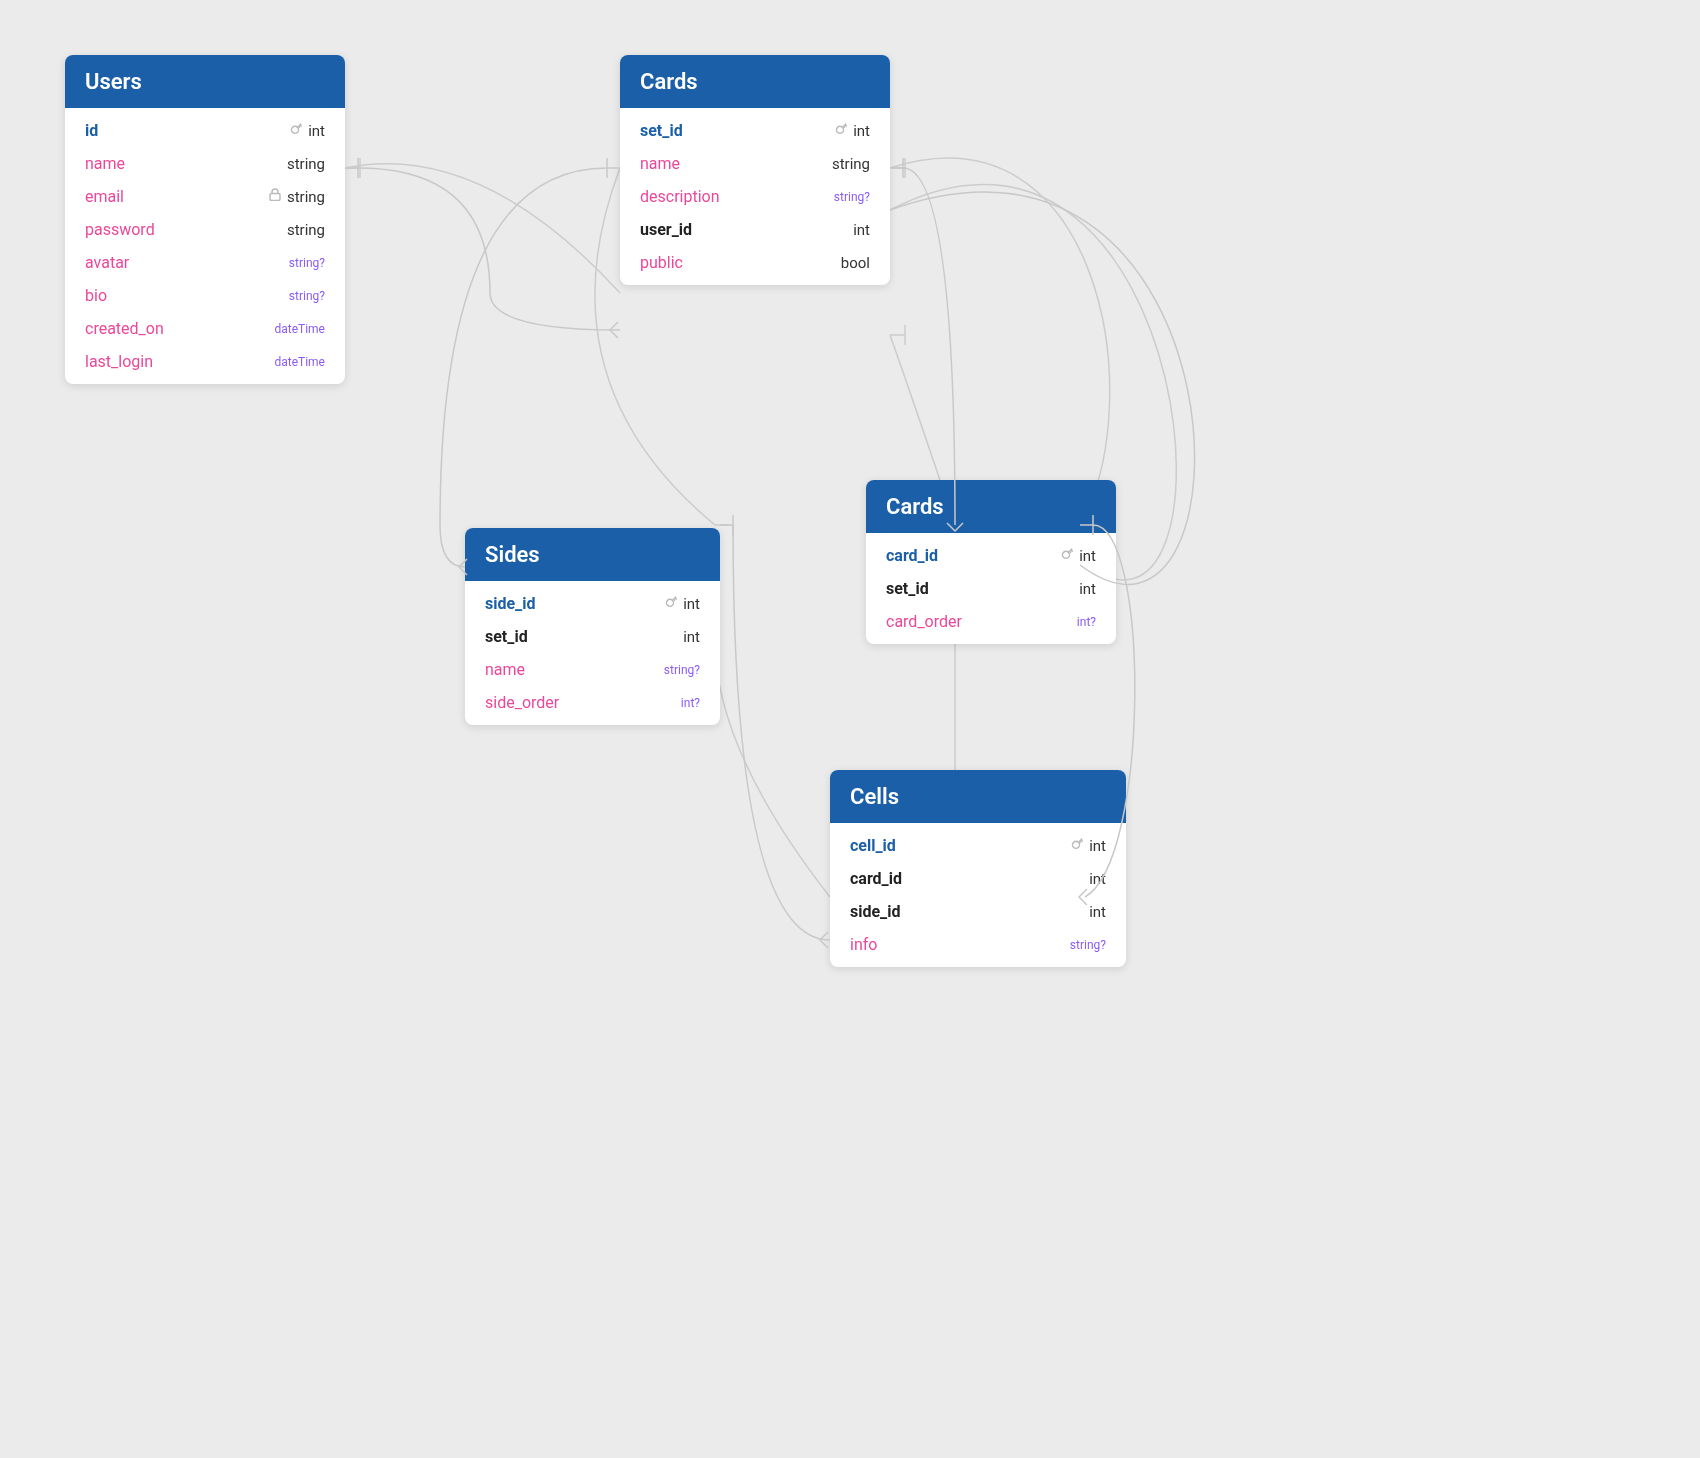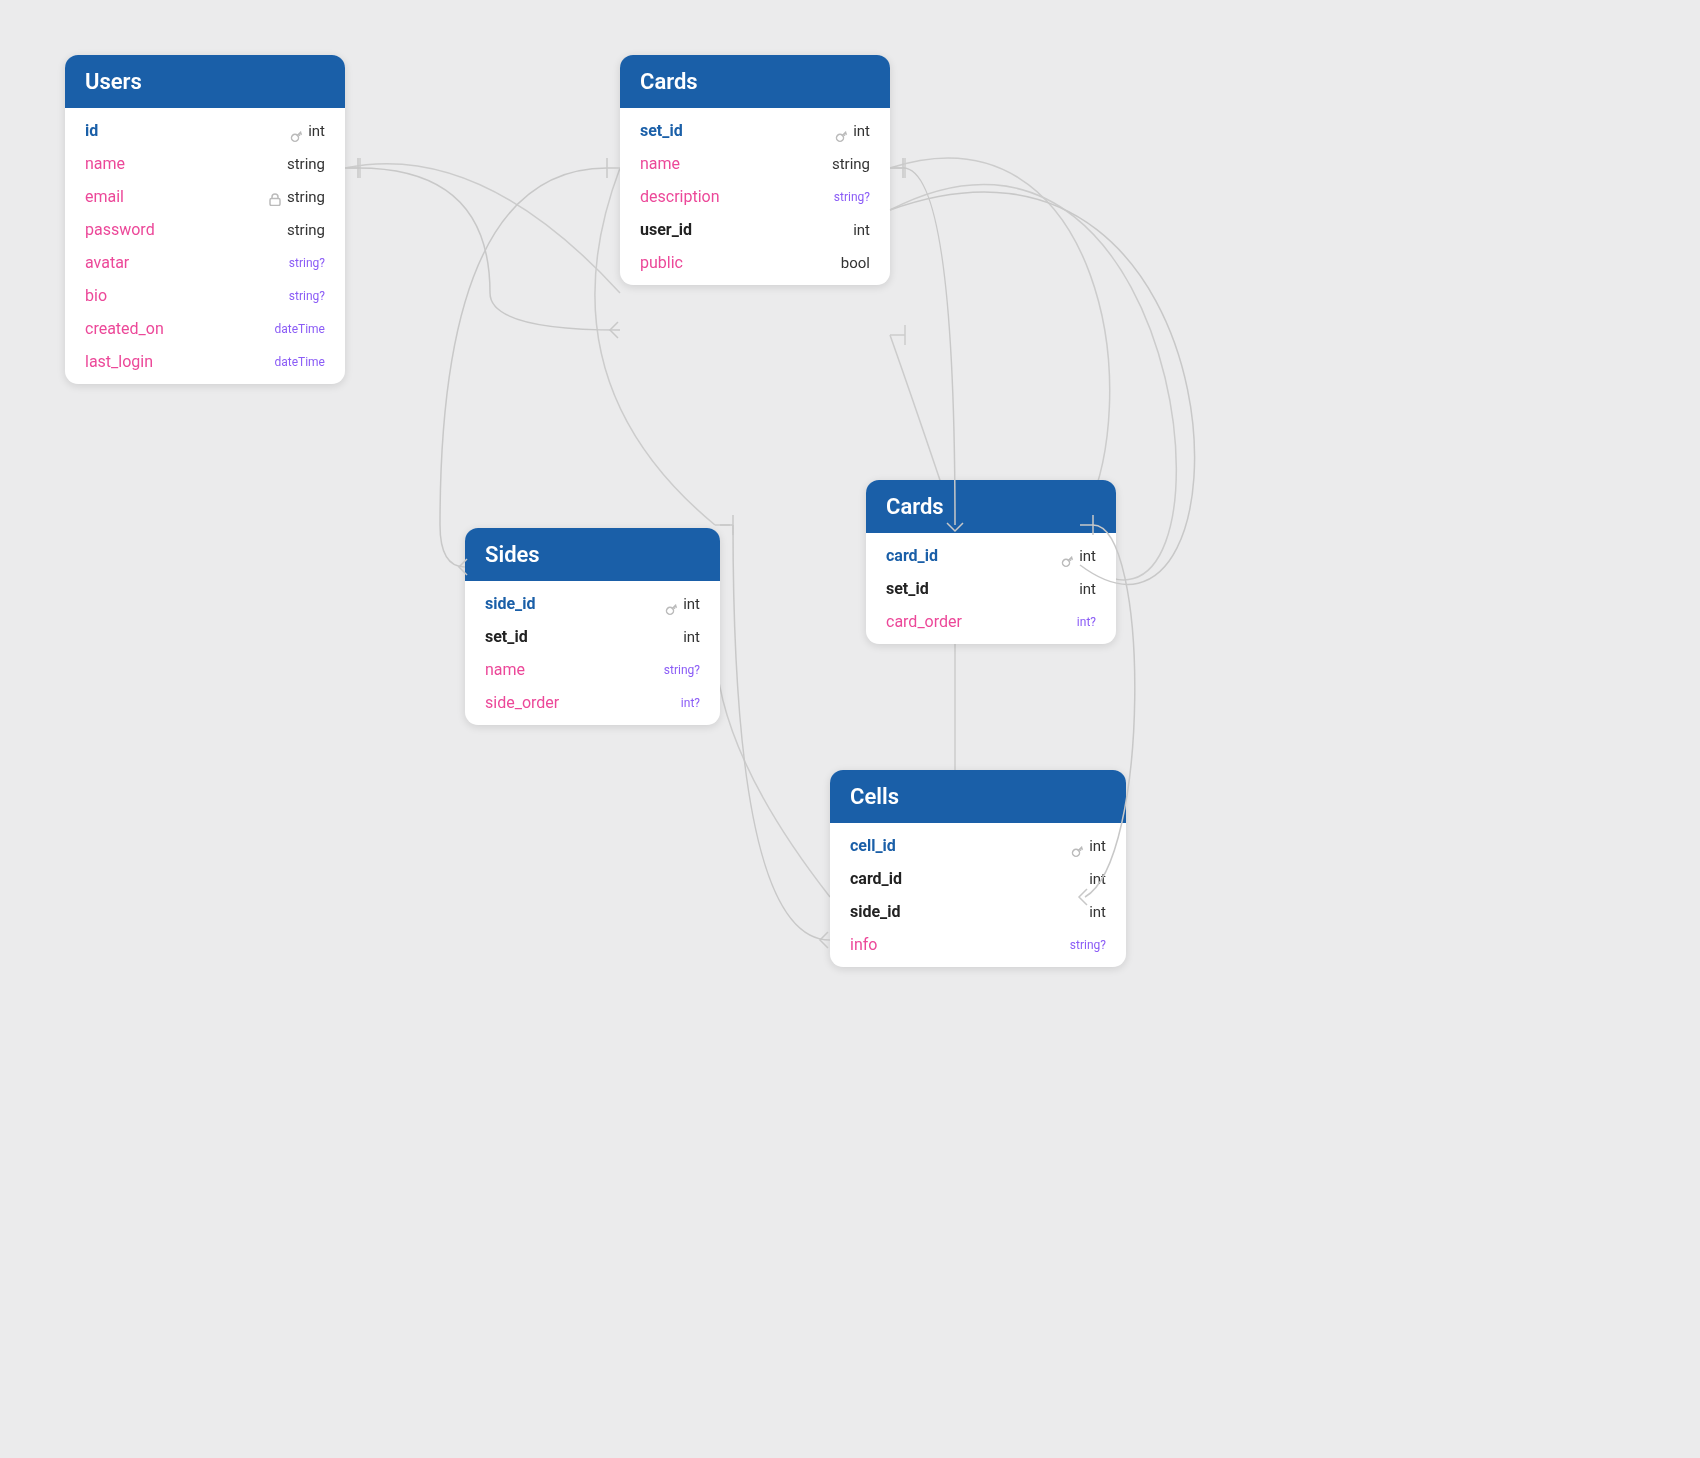--- a/index.html
+++ b/index.html
@@ -20,21 +20,21 @@
       position: absolute;
       top: 0; left: 0;
       width: 100%;
       height: 100%;
       pointer-events: none;
       overflow: visible;
     }
     .db-table {
       position: absolute;
       background: white;
-      border-radius: 13px;
+      border-radius: 8px;
       box-shadow: 0 2px 8px rgba(0,0,0,0.12);
       min-width: 250px;
       overflow: hidden;
     }
     .db-table-header {
       background: #1a5fa8;
       color: white;
       font-size: 22px;
       font-weight: 600;
       padding: 14px 20px;
@@ -56,21 +56,21 @@
     .db-row .field-name.pk {
       color: #1a5fa8;
       font-weight: 700;
     }
     .db-row .field-name.fk {
       color: #222;
       font-weight: 700;
     }
     .db-row .field-right {
       display: flex;
-      align-items: flex-end;
+      align-items: flex-start;
       gap: 6px;
     }
     .db-row .field-type {
       color: #8b5cf6;
       font-size: 12px;
     }
     .db-row .field-type.required {
       color: #333;
       font-size: 15px;
     }

